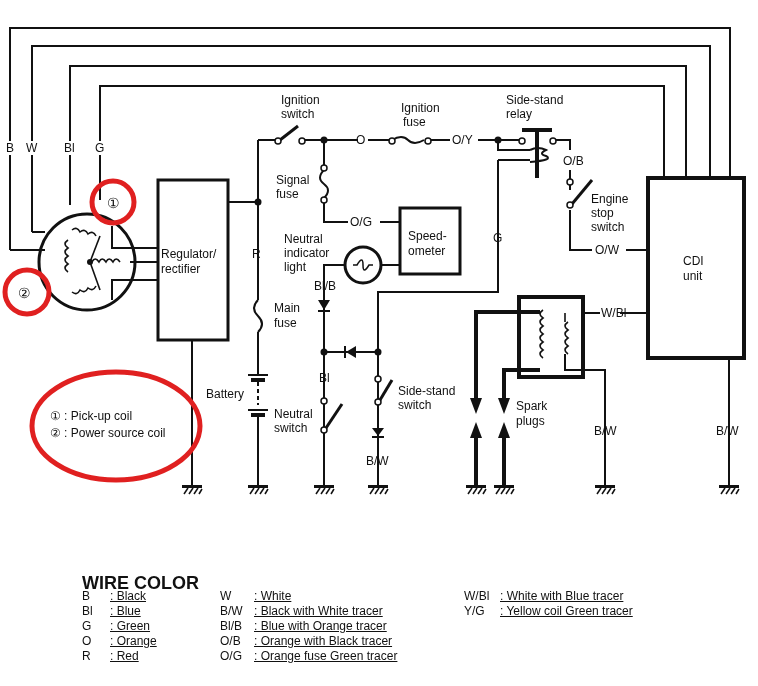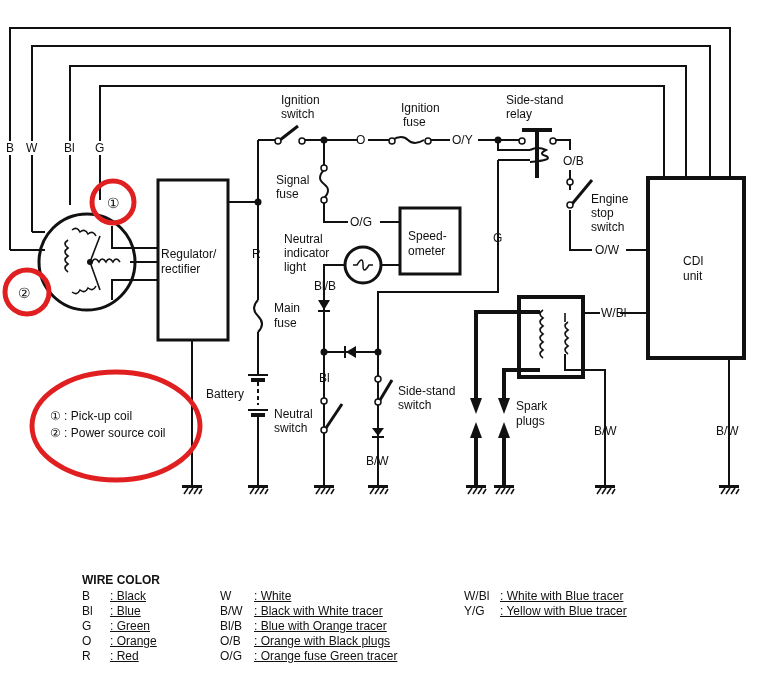--- a/index.html
+++ b/index.html
@@ -1,20 +1,20 @@
 <!DOCTYPE html>
 <html><head>
 <meta charset="utf-8">
 <style>
   html, body { margin:0; padding:0; background:#ffffff; }
   body { width:758px; height:686px; position:relative; overflow:hidden;
          font-family:"Liberation Sans", sans-serif; color:#111; }
   #diagram { position:absolute; left:0; top:0; width:758px; height:560px; }
   #diagram text { font-family:"Liberation Sans", sans-serif; font-size:12px; fill:#111; }
-  .legend-title { position:absolute; left:82px; top:573px; font-weight:bold; font-size:12px; }
+  .legend-title { position:absolute; left:82px; top:573px; font-weight:bold; font-size:18px; }
   .lcol { position:absolute; top:589px; }
   .lrow { white-space:nowrap; height:15px; font-size:12px;text-decoration:underline; }
   .code { display:inline-block; }
 </style>
 </head>
 <body>
 
 <svg id="diagram" viewBox="0 0 758 560" xmlns="http://www.w3.org/2000/svg">
   <defs>
     <g id="gnd">
@@ -228,19 +228,19 @@
   <div class="lrow"><span class="code" style="width:28px">B</span><span>: Black</span></div>
   <div class="lrow"><span class="code" style="width:28px">Bl</span><span>: Blue</span></div>
   <div class="lrow"><span class="code" style="width:28px">G</span><span>: Green</span></div>
   <div class="lrow"><span class="code" style="width:28px">O</span><span>: Orange</span></div>
   <div class="lrow"><span class="code" style="width:28px">R</span><span>: Red</span></div>
 </div>
 <div class="lcol" style="left:220px">
   <div class="lrow"><span class="code" style="width:34px">W</span><span>: White</span></div>
   <div class="lrow"><span class="code" style="width:34px">B/W</span><span>: Black with White tracer</span></div>
   <div class="lrow"><span class="code" style="width:34px">Bl/B</span><span>: Blue with Orange tracer</span></div>
-  <div class="lrow"><span class="code" style="width:34px">O/B</span><span>: Orange with Black plugs</span></div>
+  <div class="lrow"><span class="code" style="width:34px">O/B</span><span>: Orange with Black tracer</span></div>
   <div class="lrow"><span class="code" style="width:34px">O/G</span><span>: Orange fuse Green tracer</span></div>
 </div>
 <div class="lcol" style="left:464px">
   <div class="lrow"><span class="code" style="width:36px">W/Bl</span><span>: White with Blue tracer</span></div>
-  <div class="lrow"><span class="code" style="width:36px">Y/G</span><span>: Yellow with Blue tracer</span></div>
+  <div class="lrow"><span class="code" style="width:36px">Y/G</span><span>: Yellow coil Green tracer</span></div>
 </div>
 
 </body></html>

